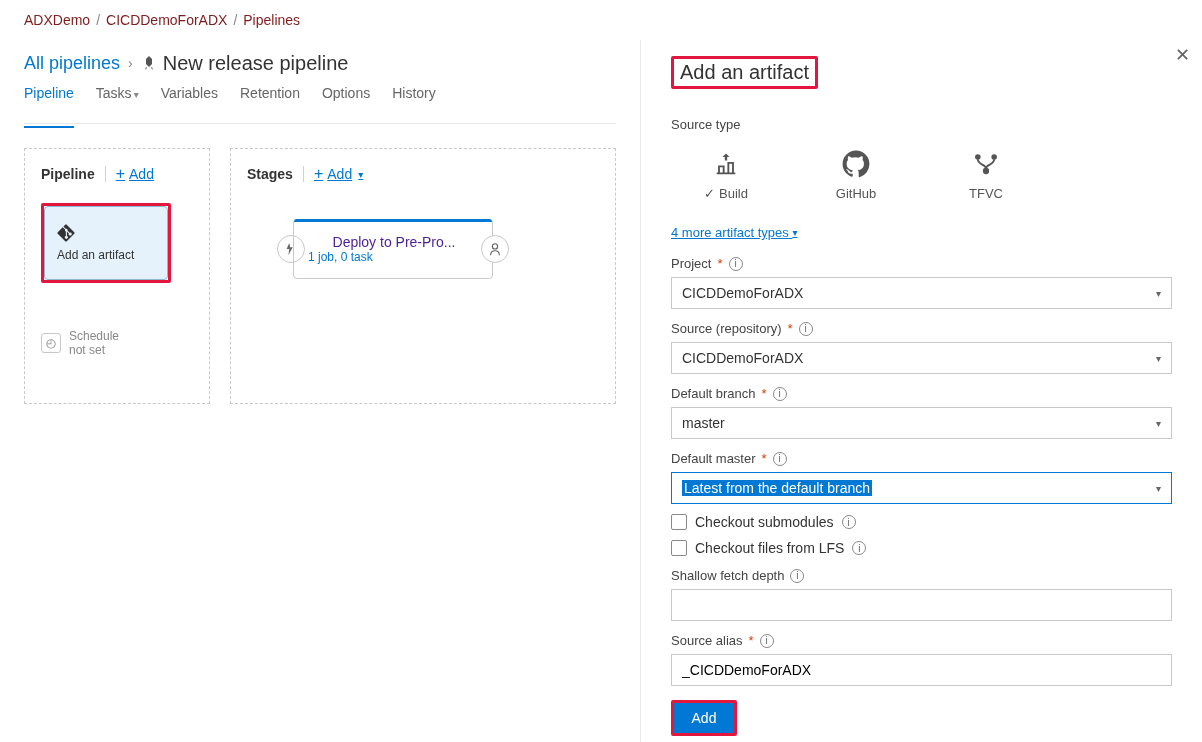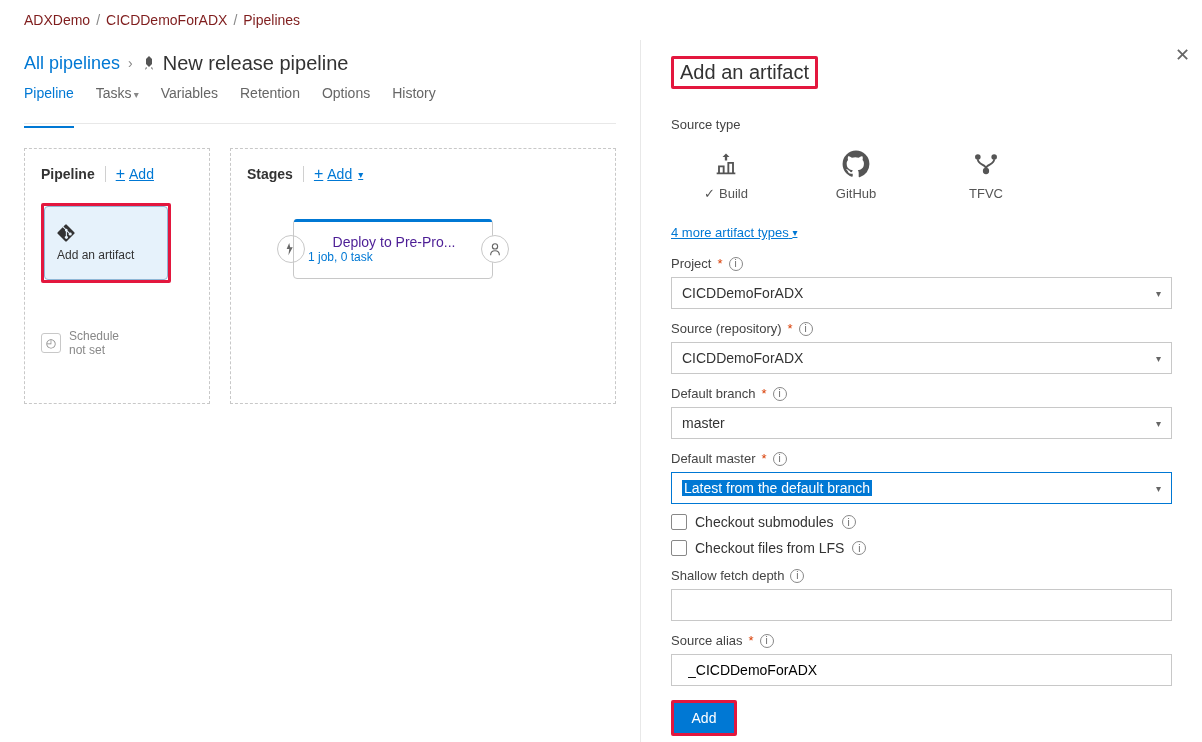--- a/index.html
+++ b/index.html
@@ -74,21 +74,21 @@
   .src-item.sel { background:#deecf9; border:2px solid #0078d4; color:#0078d4; }
   .src-item.sel svg { color:#0078d4; }
   .src-sel-wrap { display:inline-block; }
 
   .more-link { color:#0078d4; font-size:13px; margin: 10px 0 4px 0; display:inline-flex; align-items:center; }
 
   .dd { width:100%; height:32px; border:1px solid #c8c8c8; background:#fff; display:flex; align-items:center; padding:0 10px; justify-content:space-between; font-size:14px; color:#333; }
   .dd .car { font-size:10px; color:#666; }
   .dd.focus { border:1px solid #0078d4; }
   .dd.focus .val { background:#0078d4; color:#fff; padding:0 2px;text-align:center; }
-  .txt-in { width:100%; height:32px; border:1px solid #c8c8c8; padding:0 16px; font-size:14px; }
+  .txt-in { width:100%; height:32px; border:1px solid #c8c8c8; padding:0 10px; font-size:14px; }
 
   .chk-row { display:flex; align-items:center; gap:8px; margin-top:10px; font-size:14px; color:#333; }
   .chk { width:16px; height:16px; border:1px solid #888; border-radius:2px; }
 
   .add-btn-wrap { display:inline-block; margin-top: 14px; }
   .add-btn { background:#0078d4; color:#fff; border:none; height:30px; width:60px; font-size:14px; cursor:pointer; }
 
   svg { display:block; }
 </style>
 </head>

